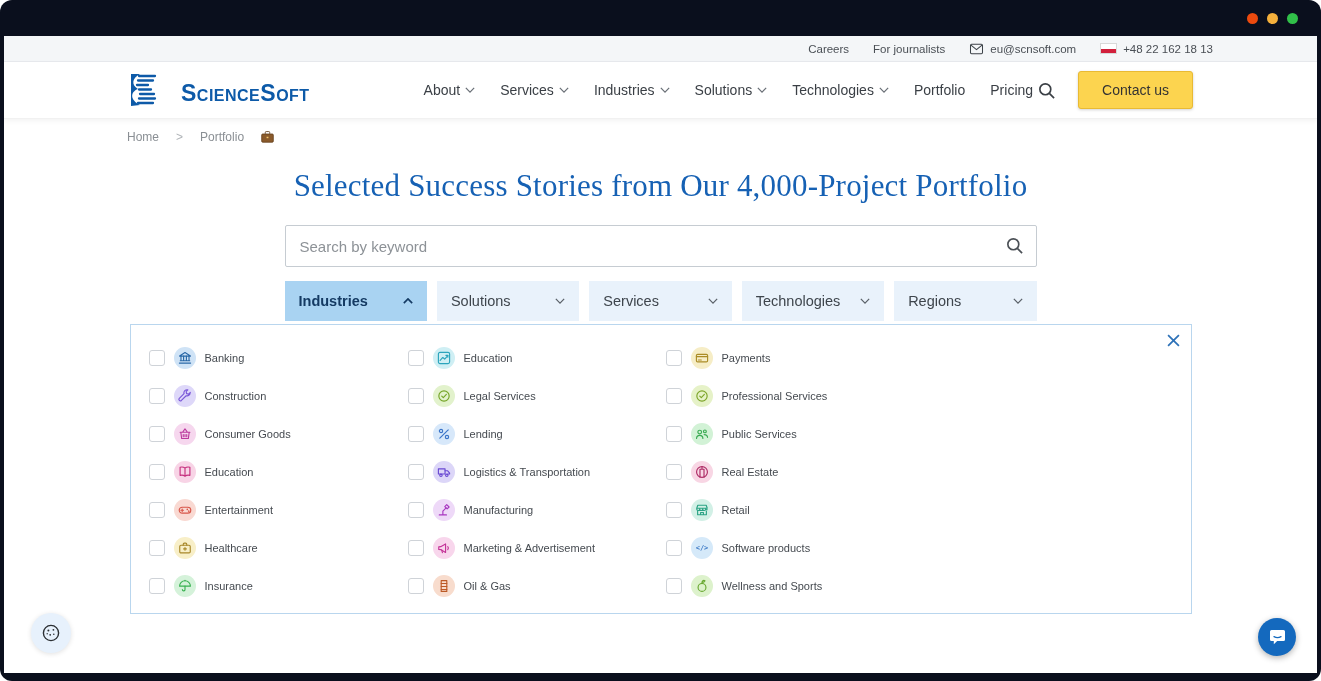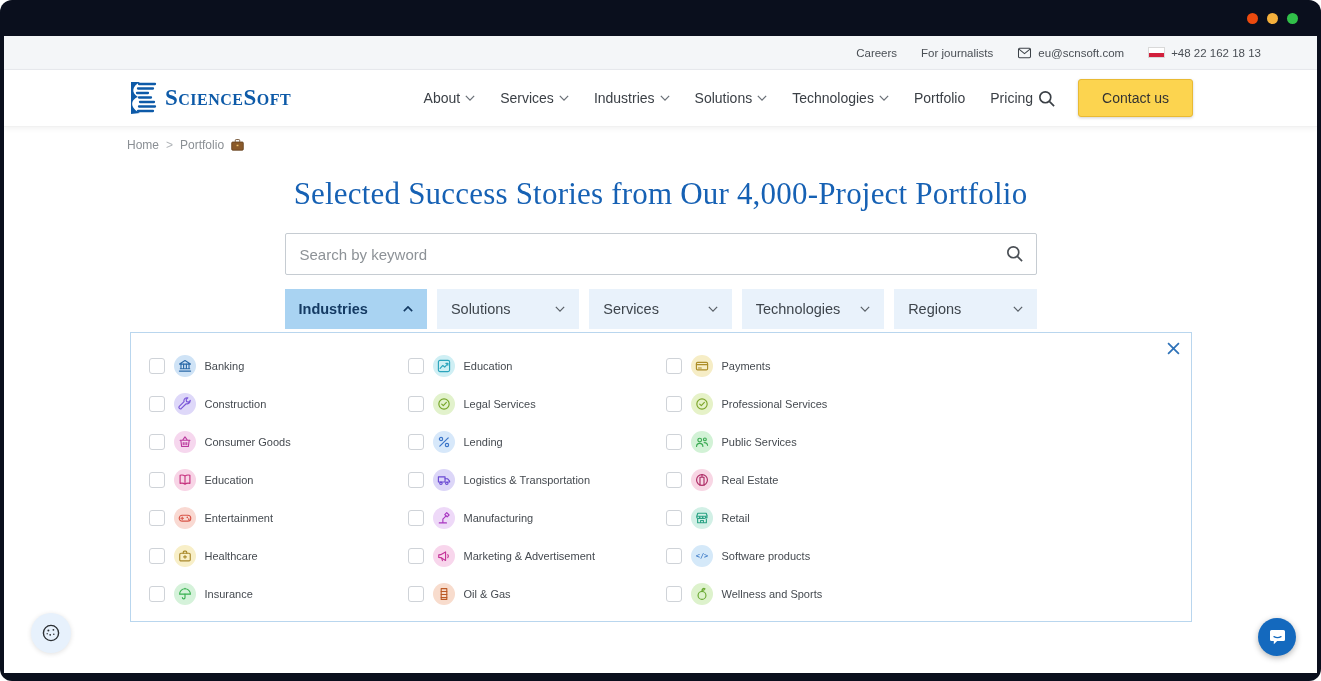--- a/index.html
+++ b/index.html
@@ -5,37 +5,37 @@
   * { box-sizing: border-box; }
   html,body { margin:0; padding:0; }
   body { width:1321px; height:681px; font-family:"Liberation Sans",sans-serif; background:#fff; }
 
   .frame { position:relative; width:1321px; height:681px; background:#0a0f1d; border-radius:12px; overflow:hidden; padding:36px 4px 8px; }
   .lights { position:absolute; right:23px; top:13px; display:flex; gap:9px; }
   .light { width:11px; height:11px; border-radius:50%; }
 
   .page { position:relative; width:100%; height:100%; background:#fff; overflow:hidden; }
 
-  .utility { height:34px; background:#f4f6f8; border-bottom:1px solid #e8eaee; display:flex; align-items:center; justify-content:flex-end; gap:24px; padding-right:56px; font-size:11.5px; color:#4a4f55; }
+  .utility { height:26px; background:#f4f6f8; border-bottom:1px solid #e8eaee; display:flex; align-items:center; justify-content:flex-end; gap:24px; padding-right:104px; font-size:11.5px; color:#4a4f55; }
   .uitem { display:flex; align-items:center; gap:6px; cursor:pointer; }
   .flag { width:17px; height:11px; border:1px solid #d9d9d9; display:flex; flex-direction:column; }
   .flag .fw { flex:1; background:#fff; }
   .flag .fr { flex:1; background:#d2203c; }
   .env { width:15px; height:12px; color:#3c4248; }
 
   .header { height:57px; display:flex; align-items:center; padding:0 124px 0 123px; border-bottom:1px solid #f1f1f1; box-shadow:0 2px 5px rgba(0,0,0,.05); position:relative; z-index:5; background:#fff; }
-  .logo { display:flex; align-items:center; gap:8px; cursor:pointer;font-family:Liberation Serif, serif; }
+  .logo { display:flex; align-items:flex-end; gap:24px; cursor:pointer; }
   .logo-text { font-size:23px; font-weight:700; color:#0d5aa8; font-variant:small-caps; letter-spacing:.5px; }
   .nav { display:flex; align-items:center; gap:25px; margin-left:auto; }
   .nav-item { font-size:14px; color:#3a3f45; display:flex; align-items:center; gap:5px; cursor:pointer; white-space:nowrap; }
   .chev { width:10px; height:6px; fill:none; stroke:#6a7077; stroke-width:1.5; }
   .hsearch { width:19px; height:19px; color:#3a3f45; cursor:pointer; margin-left:4px; }
   .contact { margin-left:22px; background:#fcd44f; border:1px solid #e9ba33; border-radius:3px; padding:10px 23px; font-size:14px; color:#333; font-family:inherit; cursor:pointer; box-shadow:0 1px 3px rgba(0,0,0,.18); }
 
-  .breadcrumb { margin:11px 0 0 123px; font-size:12px; color:#8a8f94; display:flex; gap:7px; align-items:center; }
+  .breadcrumb { margin:11px 0 0 123px; font-size:12px; color:#8a8f94; display:flex; gap:17px; align-items:center; }
   .bc-link { cursor:pointer; }
   .bc-sep { color:#b0b4b8; }
   .bc-case { width:13px; height:12px; }
 
   .title { margin:24px 0 0; text-align:center; font-family:"Liberation Serif",serif; font-weight:500; font-size:31px; color:#1661b4; letter-spacing:.2px; }
 
   .searchwrap { width:752px; margin:21px auto 0; position:relative; }
   .search { width:100%; height:42px; border:1px solid #c6ccd2; border-radius:2px; padding:0 44px 0 14px; font-size:15px; color:#333; font-family:inherit; outline:none; }
   .search::placeholder { color:#8d9297; }
   .search-icon { position:absolute; right:13px; top:11px; width:19px; height:19px; color:#4a4f55; cursor:pointer; }

